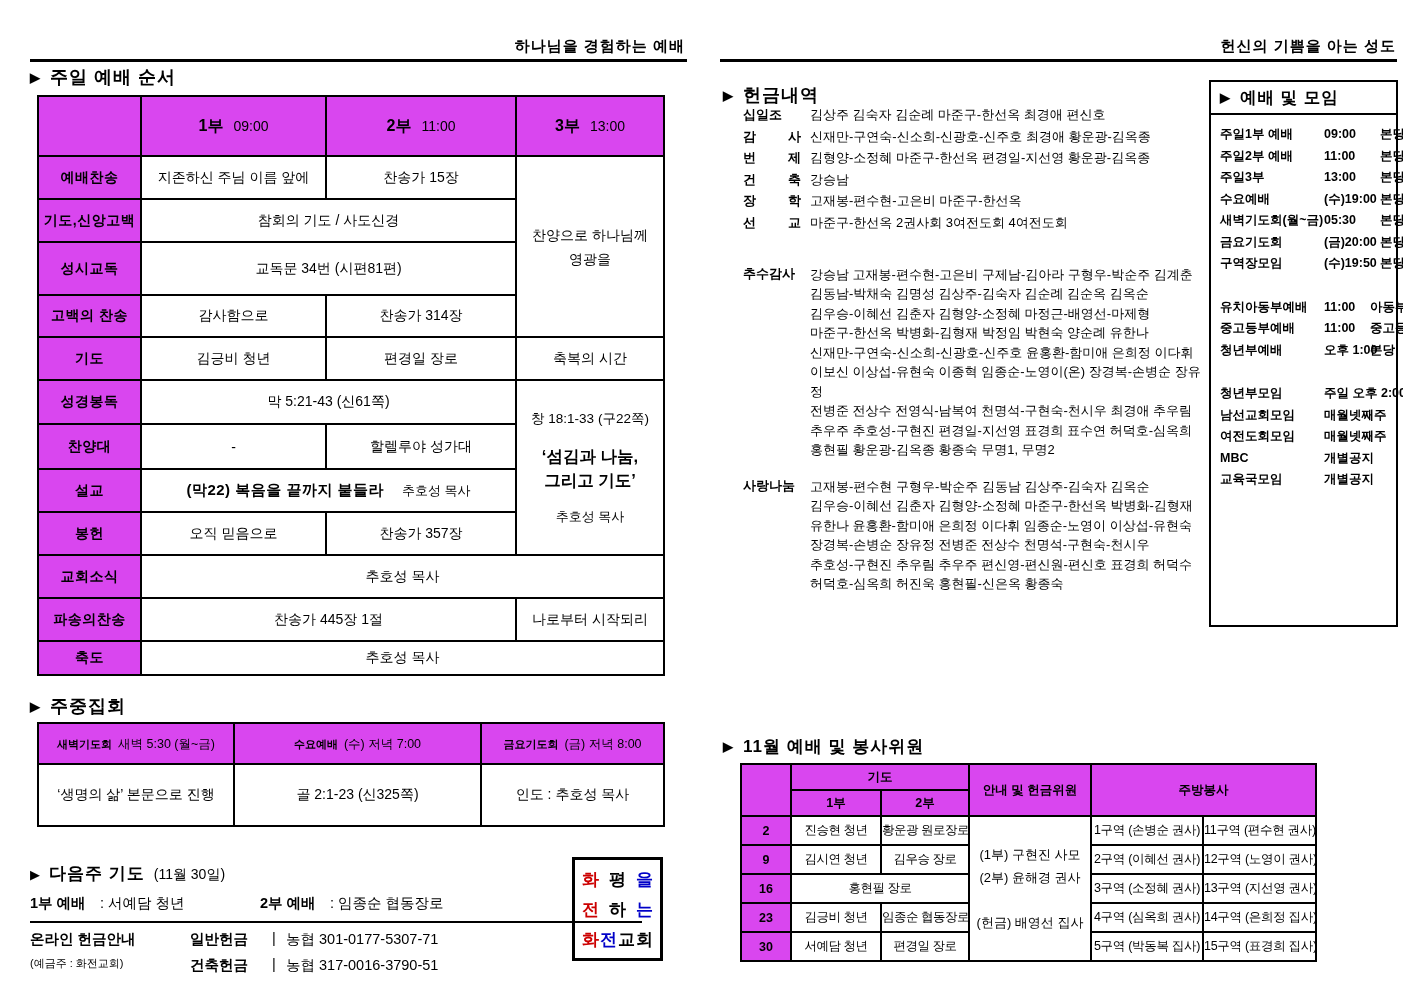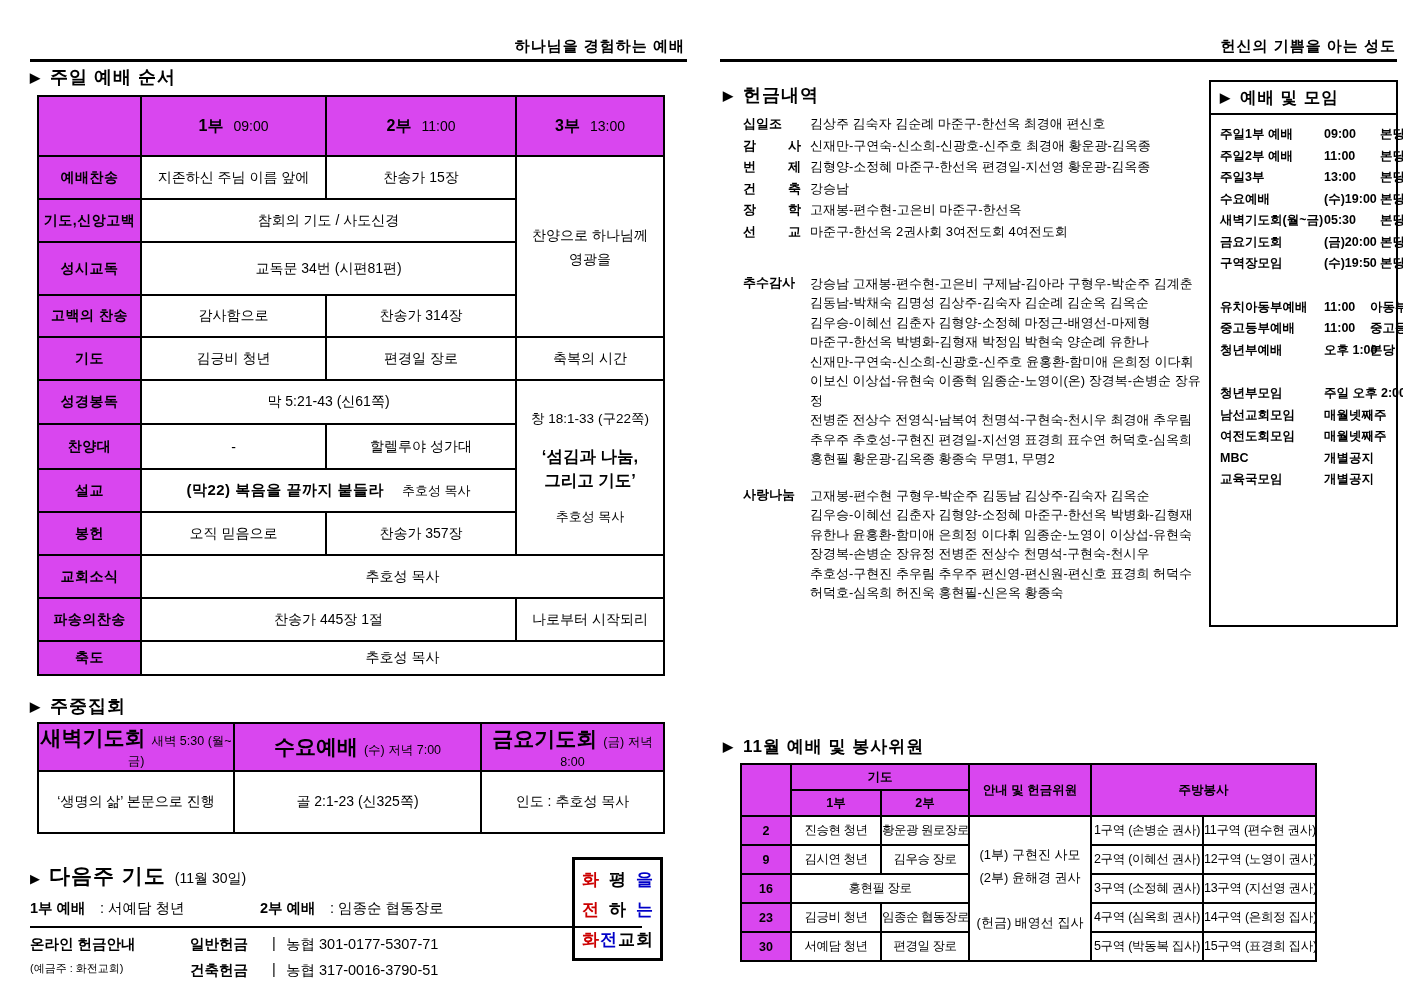--- a/index.html
+++ b/index.html
@@ -16,24 +16,24 @@
   .t-main td{font-size:14px;}
   .colhead .hb{font-weight:bold;font-size:16px;}
   .colhead .ht{font-size:14px;margin-left:10px;}
   .sermon-main{font-weight:bold;font-size:15px;letter-spacing:0.5px;}
   .sermon-pastor{font-size:13px;margin-left:14px;}
   .m2sc{font-size:13.5px;margin-bottom:16px;}
   .m2t{font-weight:bold;font-size:16.5px;line-height:24px;}
   .m2p{font-size:13px;margin-top:16px;}
   .m1 div{line-height:24px;font-size:14px;}
   .t-week td{font-size:14px;}
-  .wk-name{font-weight:bold;font-size:21px;}
+  .wk-name{font-weight:bold;font-size:11px;}
   .wk-time{font-size:12.5px;margin-left:6px;}
   .nx-title{display:flex;align-items:baseline;gap:9px;}
-  .nx-title .t{font-weight:bold;font-size:21px;letter-spacing:1px;}
+  .nx-title .t{font-weight:bold;font-size:17px;letter-spacing:1px;}
   .nx-title .d{font-size:14px;}
   .nx-line2{display:flex;font-size:14.5px;margin-top:9px;}
   .nx-line2 .b{font-weight:bold;}
   .nx-grid{display:grid;grid-template-columns:160px 82px 14px auto;font-size:14.5px;row-gap:7px;margin-top:7px;}
   .nx-grid .b{font-weight:bold;}
   .stamp{border:3px solid #000;display:flex;flex-direction:column;justify-content:space-around;padding:4px 7px;box-sizing:border-box;}
   .stamp-row{display:flex;justify-content:space-between;font-weight:bold;font-size:17px;}
   .sred{color:#CC0000;}
   .sblue{color:#0000C8;}
   .off-list{width:470px;}
@@ -223,21 +223,21 @@
     <span>교</span>
     <span>회</span>
   </div>
 </div>
 
 <div class="abs sec-title" style="left:723px;top:83px">
   <span class="tri">▶</span>
   <span>헌금내역</span>
 </div>
 
-<div class="abs off-list" style="left:743px;top:115px">
+<div class="abs off-list" style="left:743px;top:106px">
   <div class="off-row">
     <span class="off-label">십일조</span>
     <span>김상주 김숙자 김순례 마준구-한선옥 최경애 편신호</span>
   </div>
   <div class="off-row">
     <span class="off-label">감 사</span>
     <span>신재만-구연숙-신소희-신광호-신주호 최경애 황운광-김옥종</span>
   </div>
   <div class="off-row">
     <span class="off-label">번 제</span>

